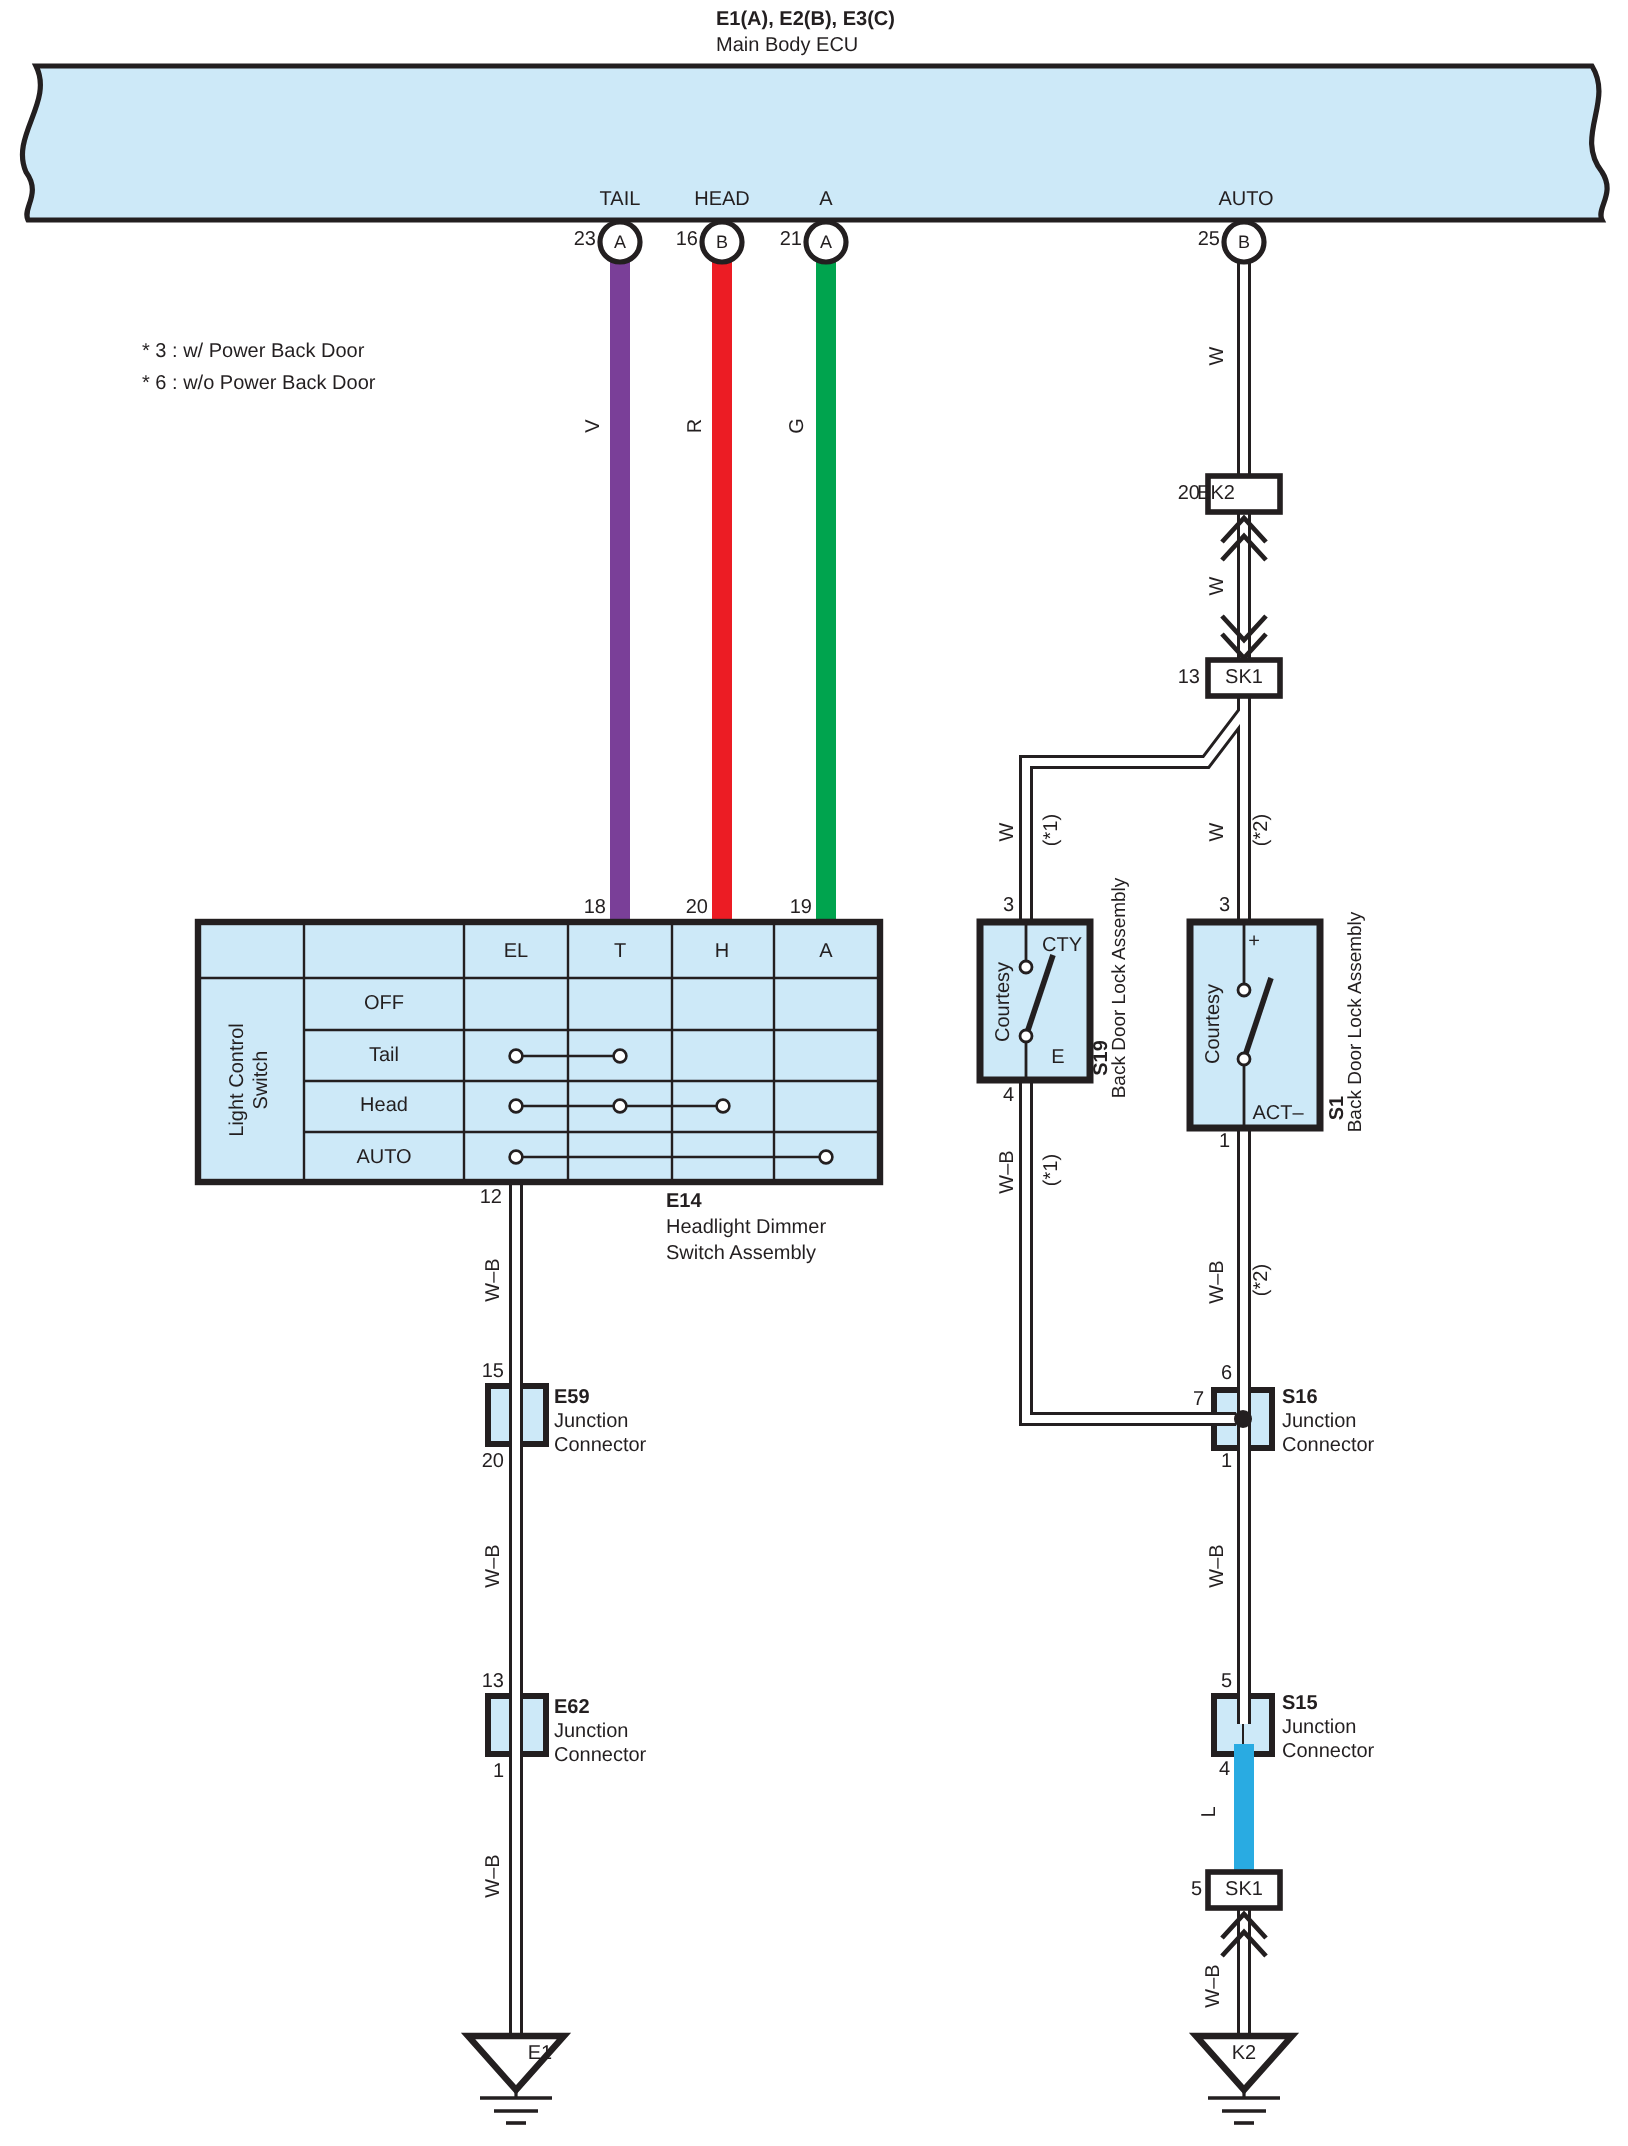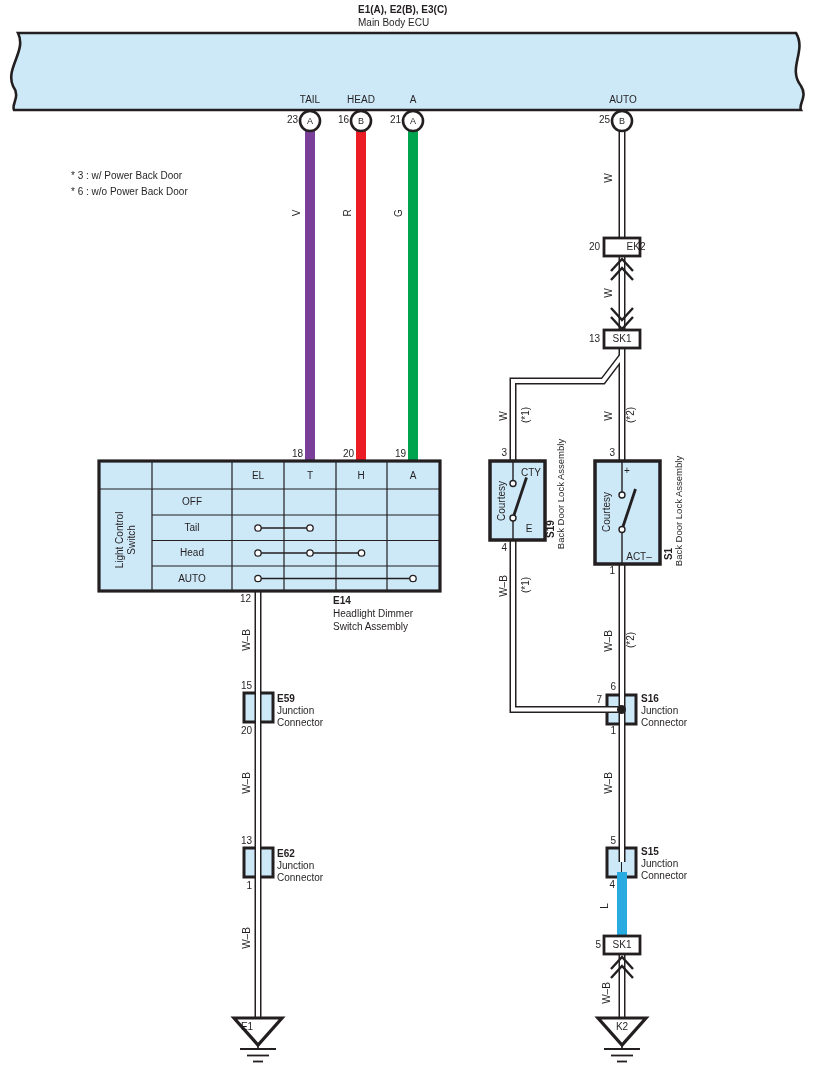--- a/index.html
+++ b/index.html
@@ -178,21 +178,21 @@
 
 <span class="lbl l" style="left:71px;top:176px">* 3 : w/ Power Back Door</span>
 <span class="lbl l" style="left:71px;top:192px">* 6 : w/o Power Back Door</span>
 
 <span class="lbl rot" style="left:297px;top:213px">V</span>
 <span class="lbl rot" style="left:348px;top:213px">R</span>
 <span class="lbl rot" style="left:399px;top:213px">G</span>
 <span class="lbl rot" style="left:609px;top:178px">W</span>
 
 <span class="lbl r" style="left:600px;top:247px">20</span>
-<span class="lbl c" style="left:636px;top:247px">EK2</span>
+<span class="lbl c" style="left:608px;top:247px">EK2</span>
 <span class="lbl rot" style="left:609px;top:293px">W</span>
 <span class="lbl r" style="left:600px;top:339px">13</span>
 <span class="lbl c" style="left:622px;top:339px">SK1</span>
 
 <span class="lbl rot" style="left:504px;top:416px">W</span>
 <span class="lbl rot" style="left:526px;top:415px">(*1)</span>
 <span class="lbl rot" style="left:609px;top:416px">W</span>
 <span class="lbl rot" style="left:631px;top:415px">(*2)</span>
 
 <span class="lbl r" style="left:507px;top:453px">3</span>
@@ -270,15 +270,15 @@
 <span class="lbl l" style="left:277px;top:723px">Connector</span>
 
 <span class="lbl rot" style="left:247px;top:783px">W–B</span>
 <span class="lbl r" style="left:252px;top:841px">13</span>
 <span class="lbl r" style="left:252px;top:886px">1</span>
 <span class="lbl l b" style="left:277px;top:854px">E62</span>
 <span class="lbl l" style="left:277px;top:866px">Junction</span>
 <span class="lbl l" style="left:277px;top:878px">Connector</span>
 
 <span class="lbl rot" style="left:247px;top:938px">W–B</span>
-<span class="lbl c" style="left:247px;top:1027px">E1</span>
+<span class="lbl c" style="left:270px;top:1027px">E1</span>
 
 </div>
 
 </body></html>

